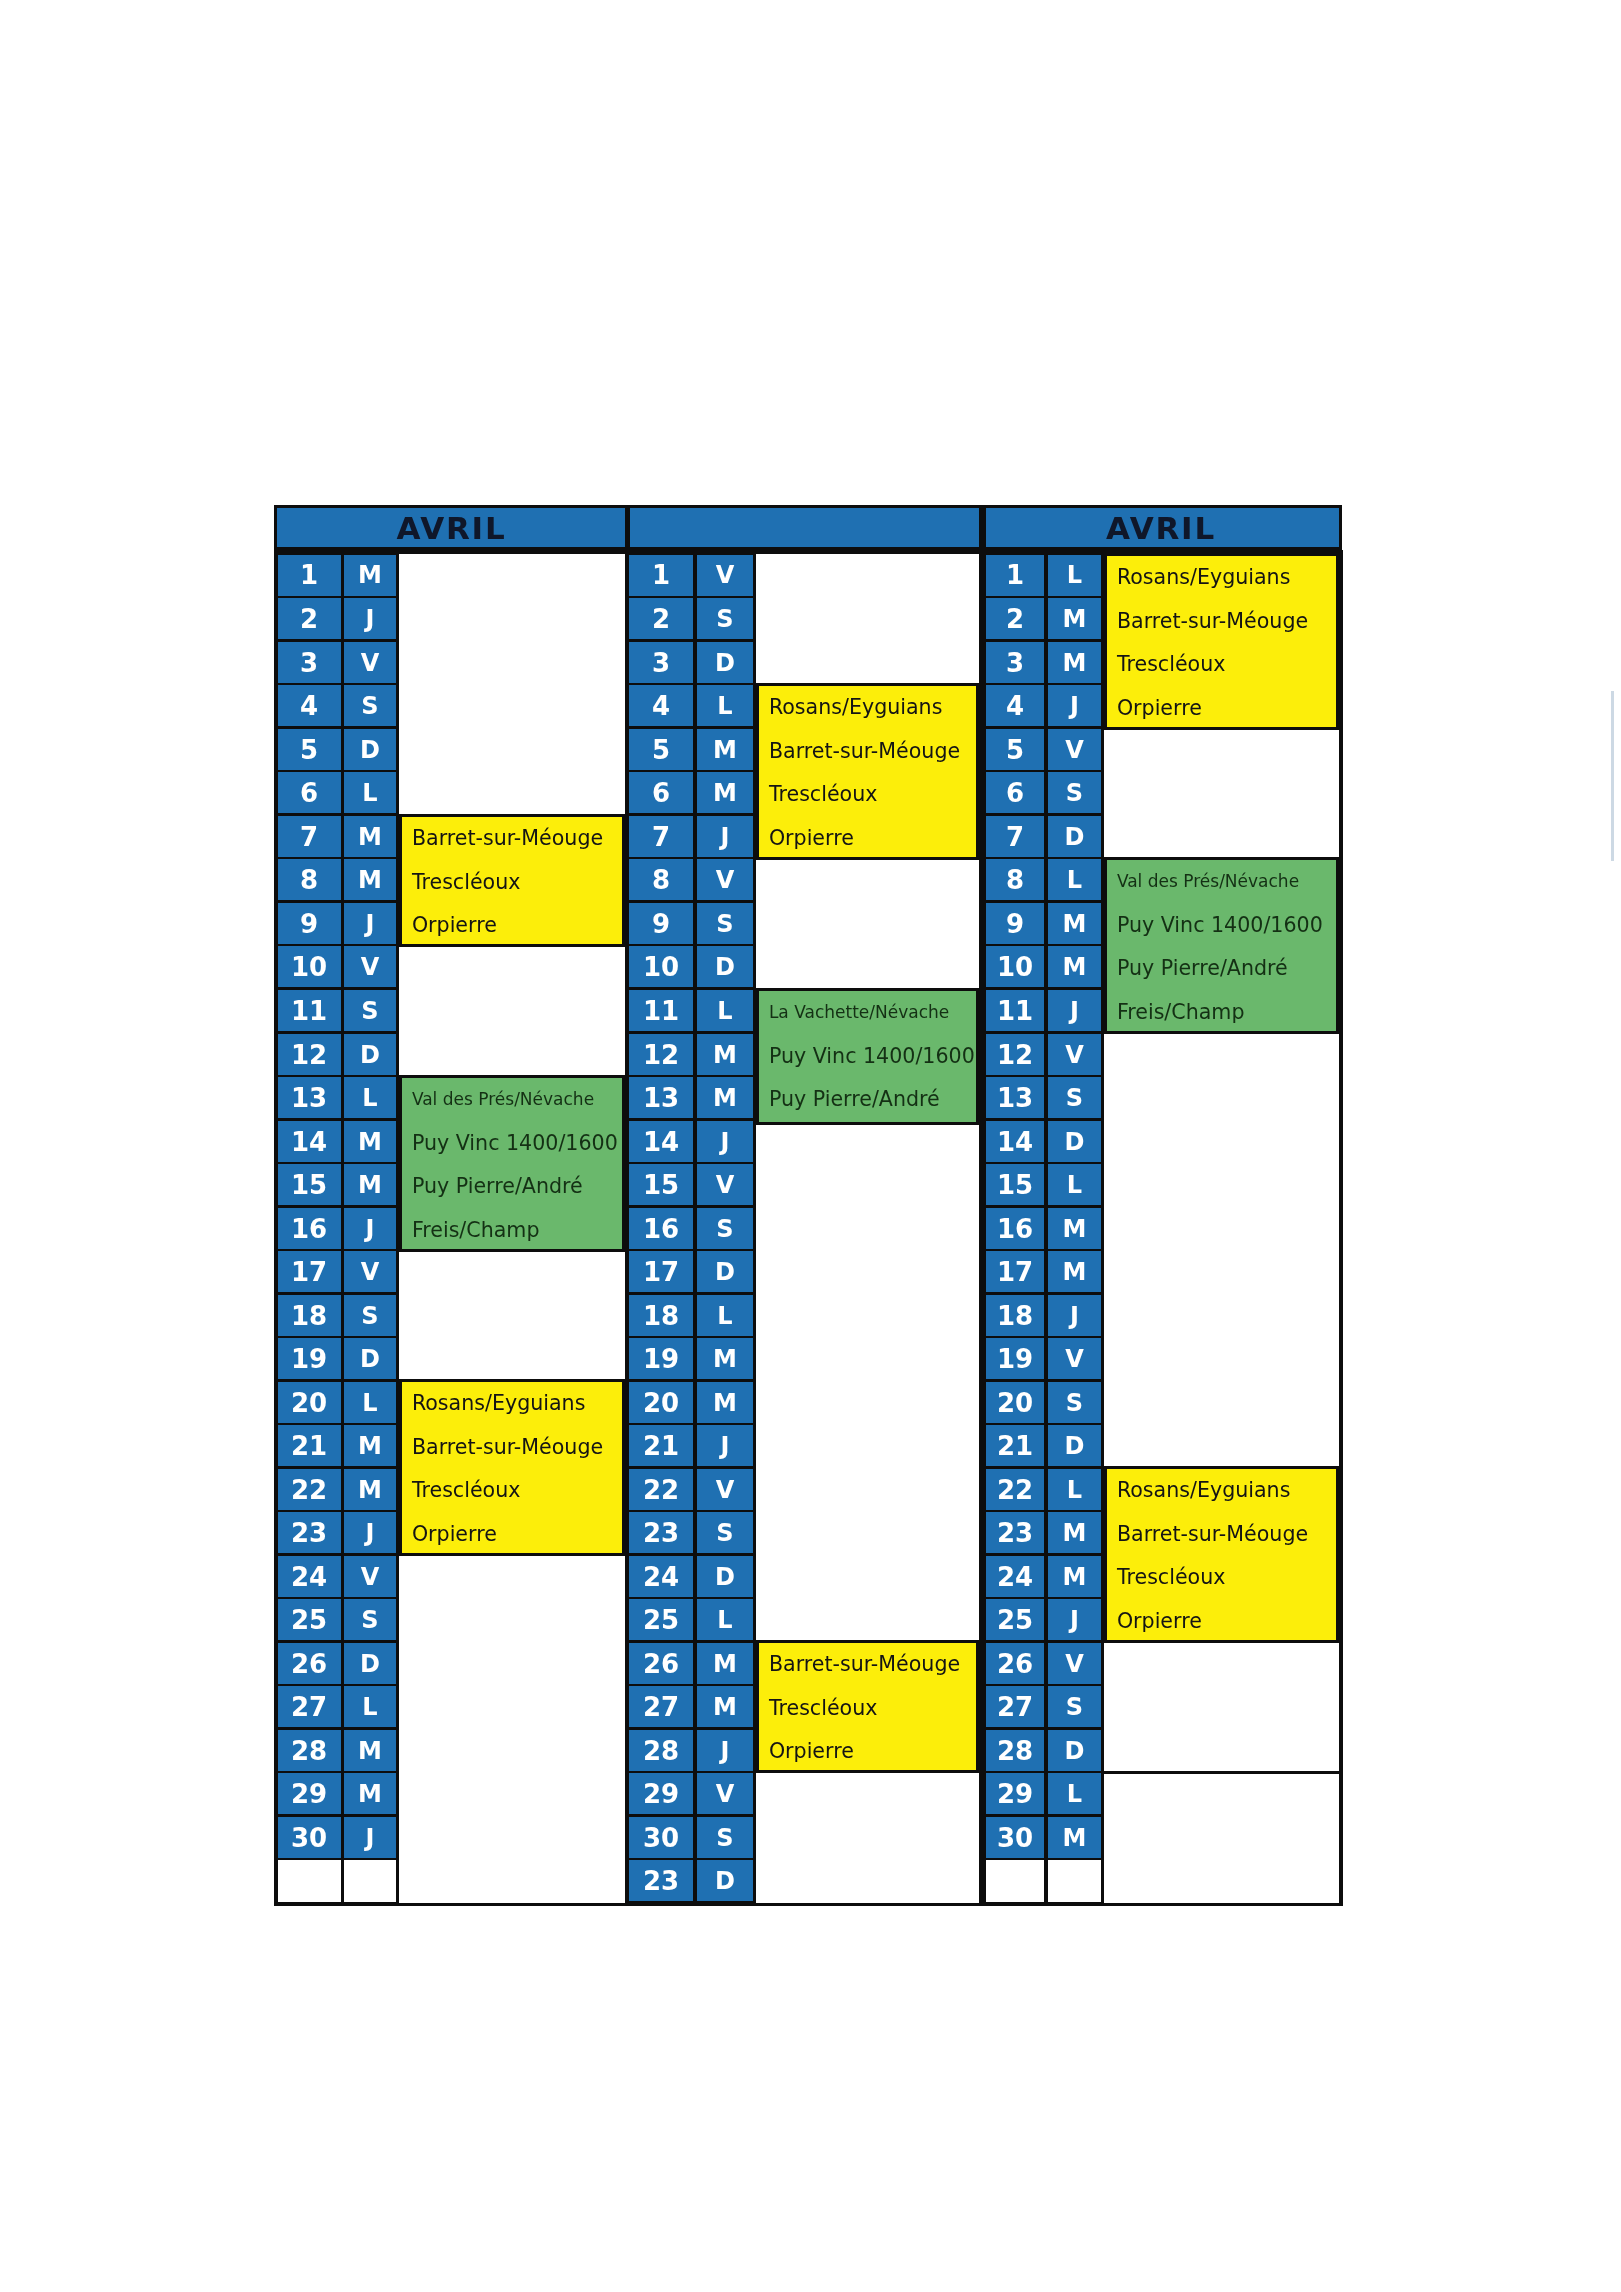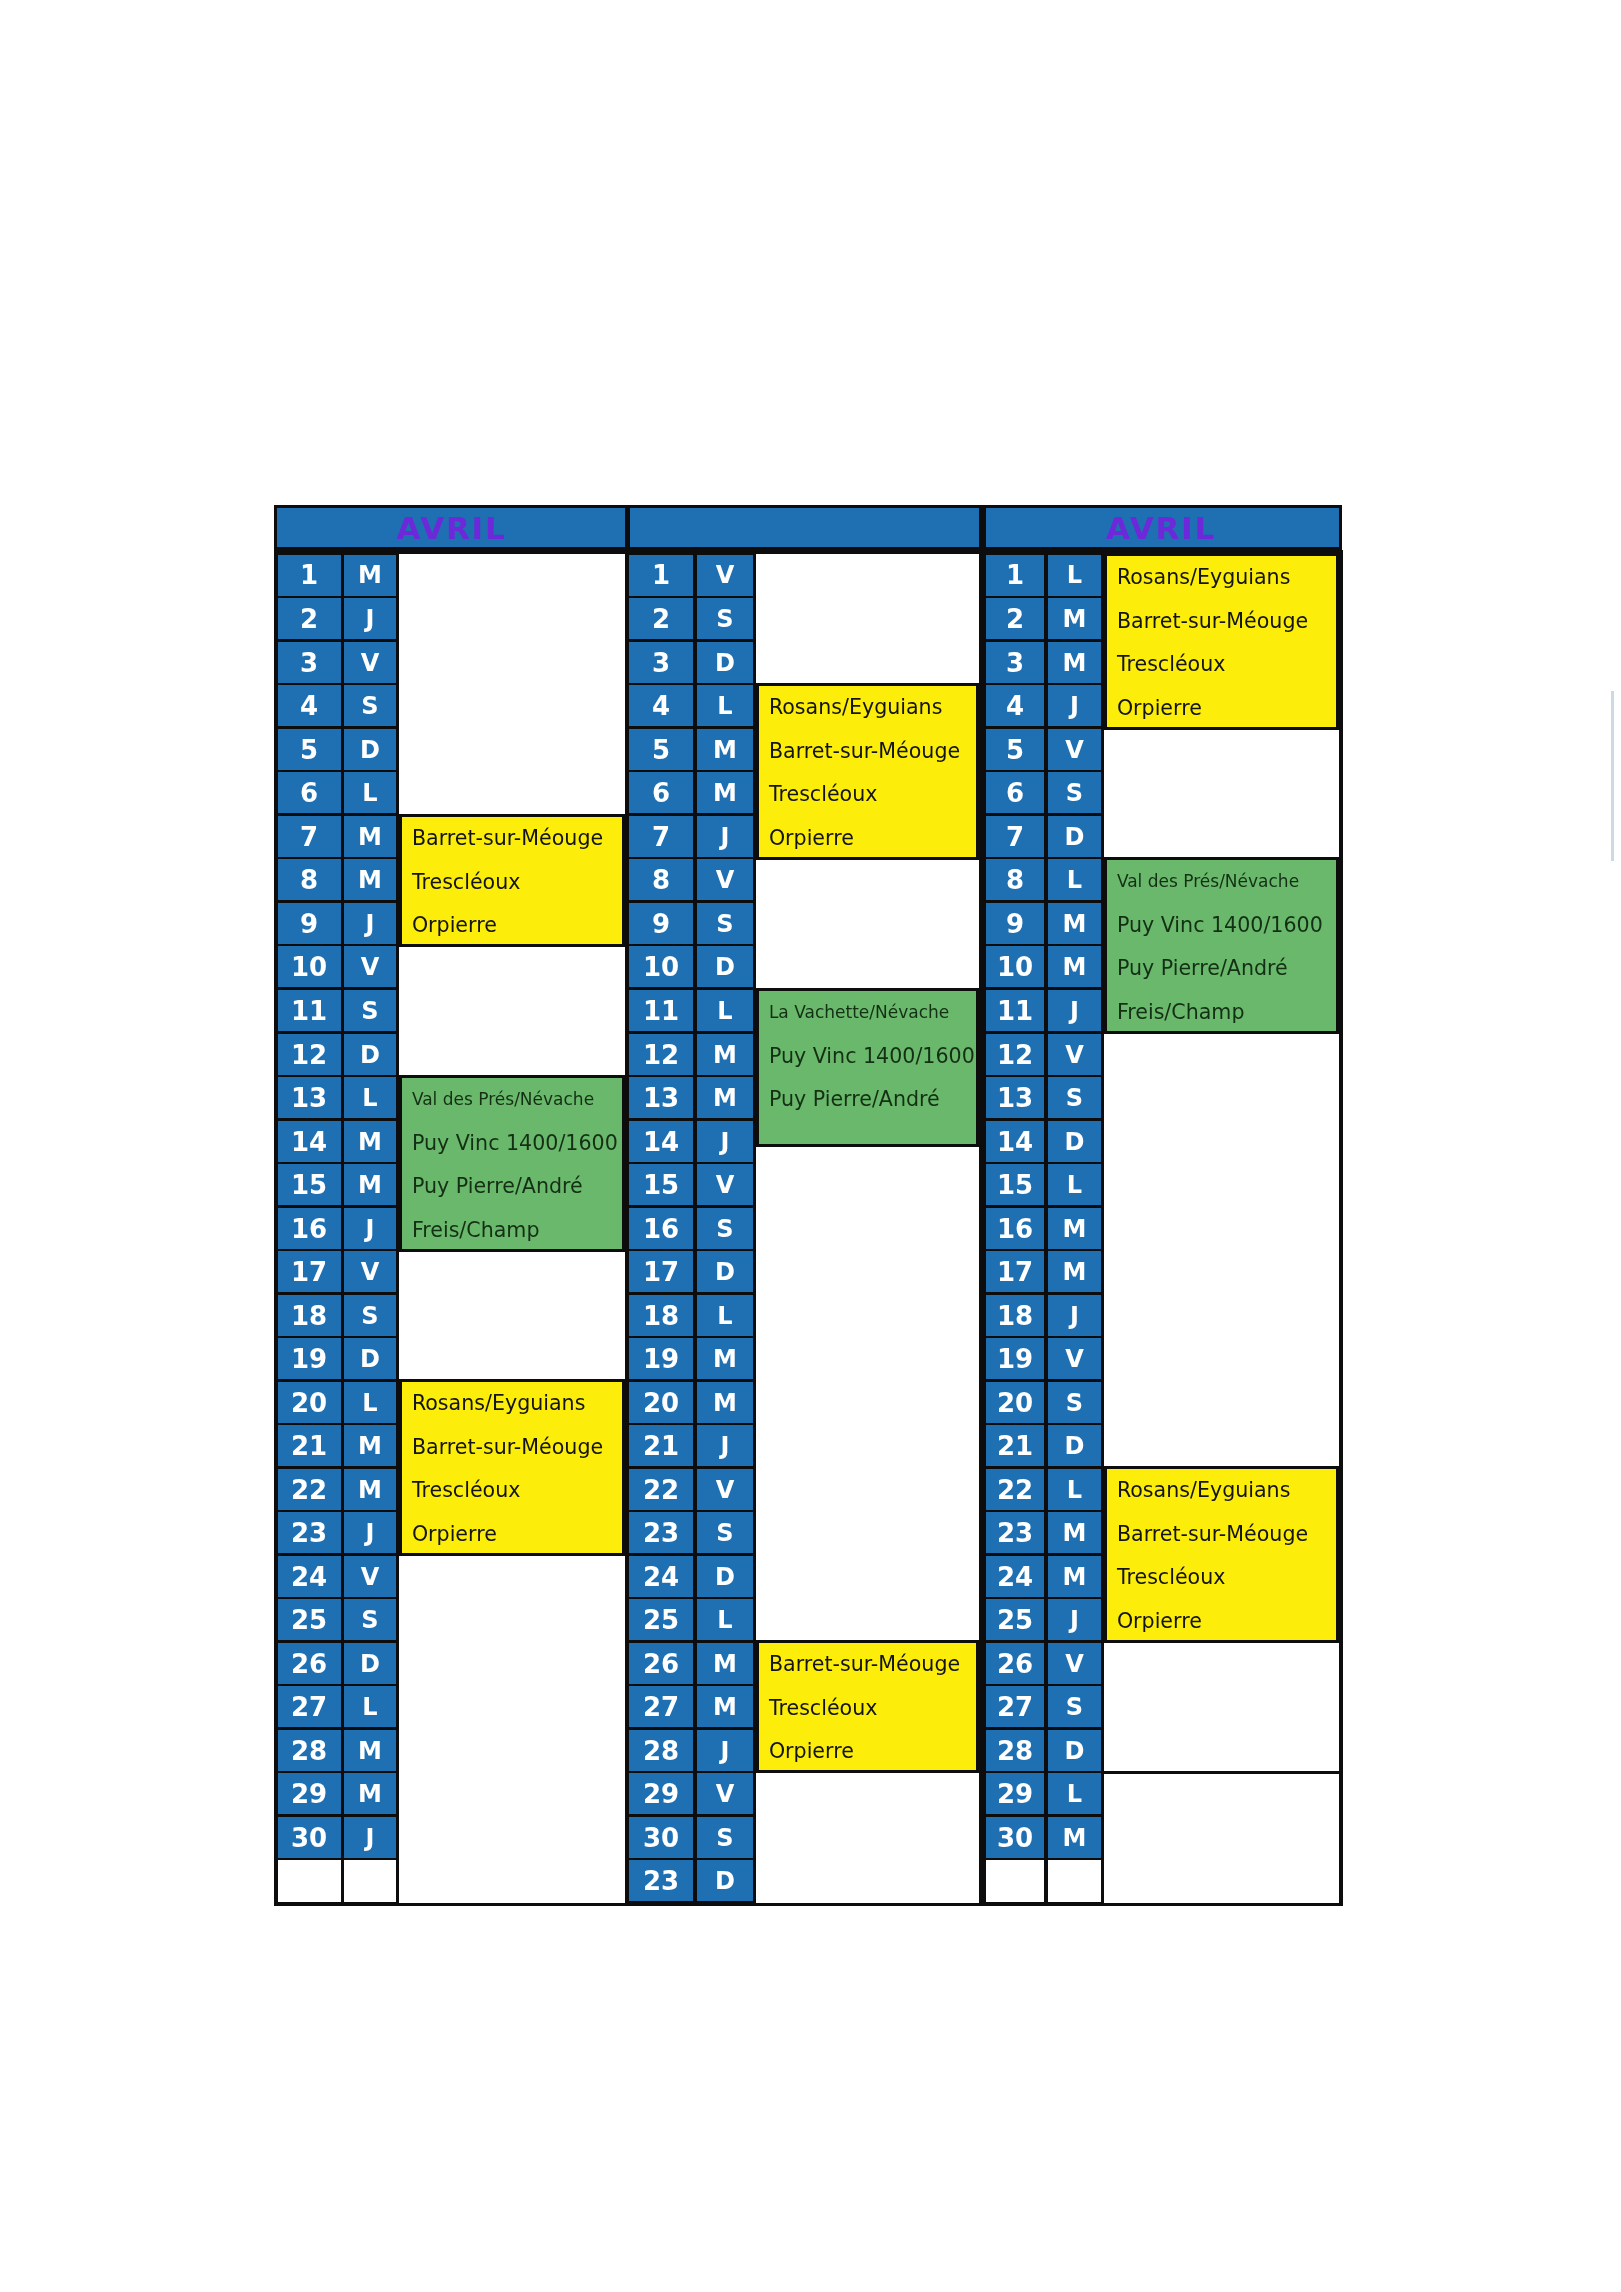--- a/index.html
+++ b/index.html
@@ -21,21 +21,21 @@
     left:274px;top:505px;width:1068px;height:1401px;
   }
   .hdr{
     position:absolute;left:0;top:0;width:1068px;height:45px;
     box-sizing:border-box;border:3.6px solid #0d0d0d;
   }
   .hdr-sep{position:absolute;top:0;height:45px;width:5.4px;background:#0d0d0d;}
   .month-name{
     position:absolute;top:0;height:45px;
     display:flex;align-items:center;justify-content:center;
-    color:#6d28d9;font-size:31px;font-weight:bold;letter-spacing:1.8px;
+    color:#0f172a;font-size:31px;font-weight:bold;letter-spacing:1.8px;
   }
   .rows{position:absolute;left:0;top:45px;width:1068px;height:1356px;}
   .colbox{position:absolute;top:0;height:1356px;background:#0d0d0d;}
   .cell{
     position:absolute;box-sizing:border-box;
     display:flex;align-items:center;justify-content:center;
     color:#ffffff;font-weight:bold;
   }
   .cell.num{font-size:26px;}
   .cell.let{font-size:24px;}
@@ -216,21 +216,21 @@
         <div class="cell num" style="left: 355px; width: 64px; top: 1267px; height: 41px; background: rgb(31, 112, 178);">30</div>
         <div class="cell let" style="left: 423px; width: 56px; top: 1267px; height: 41px; background: rgb(31, 112, 178);">S</div>
         <div class="cell num" style="left: 355px; width: 64px; top: 1310px; height: 41px; background: rgb(31, 112, 178);">23</div>
         <div class="cell let" style="left: 423px; width: 56px; top: 1310px; height: 41px; background: rgb(31, 112, 178);">D</div>
         <div class="event" style="left: 482px; width: 223px; top: 133px; height: 177px; background: rgb(252, 238, 10);">
           <div class="event-line" style="top: -0.9px; height: 44px; color: rgb(20, 20, 20);">Rosans/Eyguians</div>
           <div class="event-line" style="top: 43px; height: 44px; color: rgb(20, 20, 20);">Barret-sur-Méouge</div>
           <div class="event-line" style="top: 86px; height: 44px; color: rgb(20, 20, 20);">Trescléoux</div>
           <div class="event-line" style="top: 130px; height: 44px; color: rgb(20, 20, 20);">Orpierre</div>
         </div>
-        <div class="event" style="left: 482px; width: 223px; top: 438px; height: 159px; background: rgb(106, 184, 108);">
+        <div class="event" style="left: 482px; width: 223px; top: 438px; height: 137px; background: rgb(106, 184, 108);">
           <div class="event-line small" style="top: -0.9px; height: 44px; color: rgb(20, 48, 20);">La Vachette/Névache</div>
           <div class="event-line" style="top: 43px; height: 44px; color: rgb(20, 48, 20);">Puy Vinc 1400/1600</div>
           <div class="event-line" style="top: 86px; height: 44px; color: rgb(20, 48, 20);">Puy Pierre/André</div>
         </div>
         <div class="event" style="left: 482px; width: 223px; top: 1090px; height: 133px; background: rgb(252, 238, 10);">
           <div class="event-line" style="top: -0.9px; height: 44px; color: rgb(20, 20, 20);">Barret-sur-Méouge</div>
           <div class="event-line" style="top: 43px; height: 44px; color: rgb(20, 20, 20);">Trescléoux</div>
           <div class="event-line" style="top: 86px; height: 44px; color: rgb(20, 20, 20);">Orpierre</div>
         </div>
         <div class="colbox" style="left: 708px; width: 65px;"></div>

